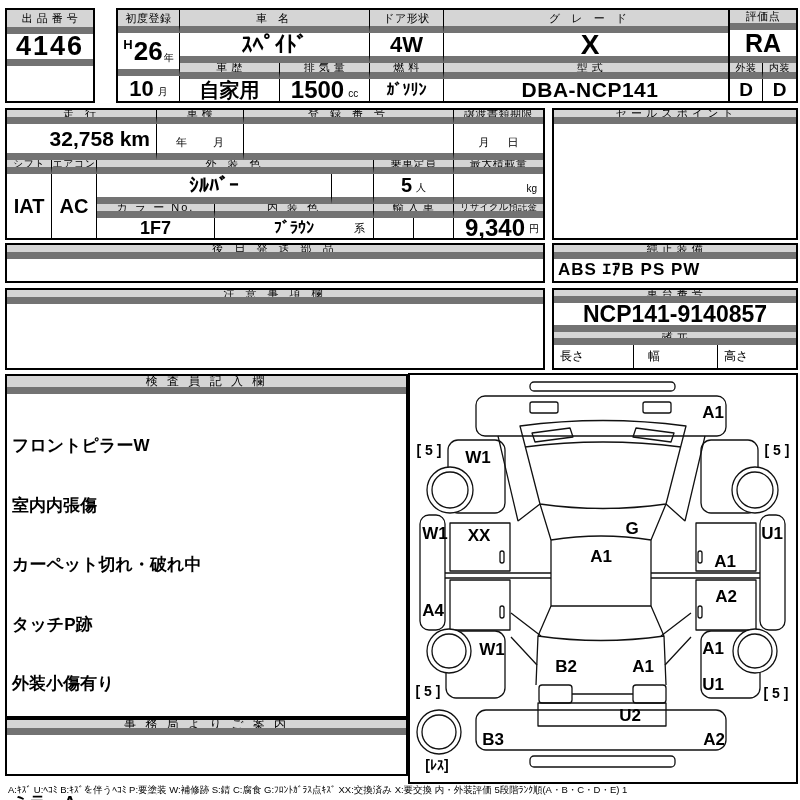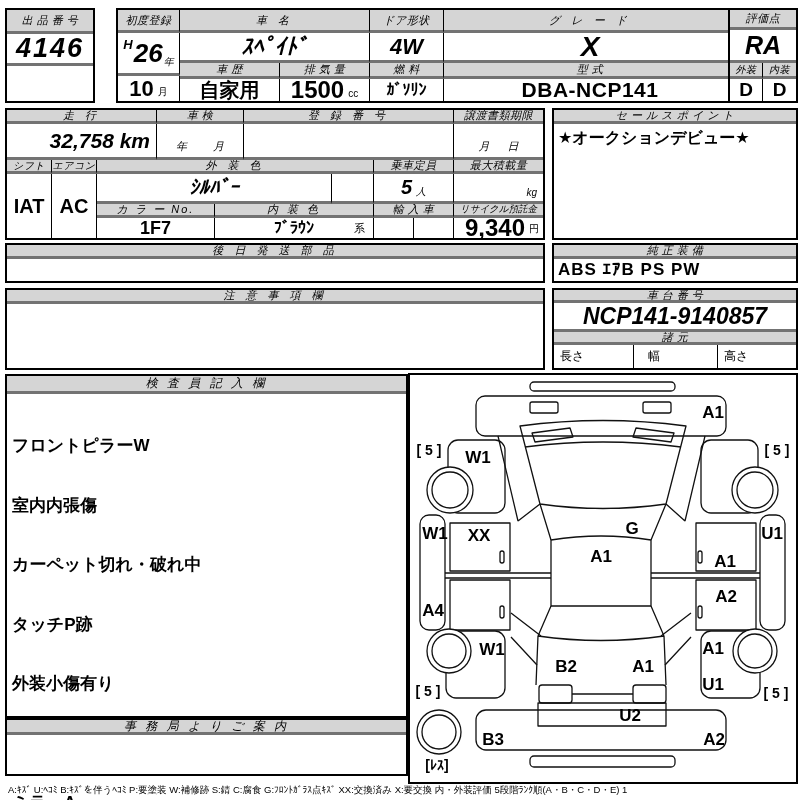--- a/index.html
+++ b/index.html
@@ -2,21 +2,21 @@
 <html><head>
 <meta charset="utf-8">
 <style>
   html,body{margin:0;padding:0;background:#fff;}
   #sheet{position:relative;width:800px;height:800px;background:#fff;overflow:hidden;
          font-family:"Liberation Sans","DejaVu Sans",sans-serif;color:#000;}
   .box{position:absolute;border:2px solid #000;box-sizing:border-box;background:#fff;}
   .c{position:absolute;box-sizing:border-box;display:flex;align-items:center;justify-content:center;overflow:hidden;}
   .hd{background:#d5d5d5;font-size:11px;letter-spacing:.5px;}
   .br{border-right:1px solid #000;}
-  .bb{border-bottom:3px solid #737373;font-style:italic;}
+  .bb{border-bottom:7px solid #737373;}
   .b{font-weight:bold;}
   .left{justify-content:flex-start;}
   .right{justify-content:flex-end;}
   .bot{align-items:flex-end;}
   .unit{font-size:10px;font-weight:normal;margin-left:4px;align-self:flex-end;padding-bottom:2px;}
   .note-line{font-size:17px;font-weight:bold;line-height:23.5px;white-space:nowrap;margin-top:36px;}
   #legend{position:absolute;left:8px;top:784px;width:790px;font-size:9.5px;white-space:nowrap;}
   svg .ln{fill:none;stroke:#111;stroke-width:1.3;stroke-linejoin:round;}
   svg .wh{fill:#fff;stroke:#111;stroke-width:1.3;}
   svg text{fill:#000;}
@@ -121,21 +121,20 @@
     <div class="c br" style="left:367px;top:108px;width:40px;height:20px;"></div>
     <div class="c br" style="left:407px;top:108px;width:40px;height:20px;"></div>
     <div class="c right" style="left:447px;top:108px;width:89px;height:20px;padding-right:4px;">
       <span class="b" style="font-size:24px;">9,340</span>
       <span class="unit">円</span>
     </div>
   </div>
 
   <div class="box" style="left:552px;top:108px;width:246px;height:132px;">
     <div class="c hd bb" style="left:0;top:0;width:242px;height:14px;">セ ー ル ス ポ イ ン ト</div>
-    <div class="b" style="position:absolute;left:4px;top:18px;font-size:16px;white-space:nowrap;">★オークションデビュー★</div>
   </div>
 
   <div class="box" style="left:5px;top:243px;width:540px;height:40px;">
     <div class="c hd bb" style="left:0;top:0;width:536px;height:14px;letter-spacing:4px;">後 日 発 送 部 品</div>
     <div class="c" style="left:0;top:14px;width:536px;height:22px;"></div>
   </div>
 
   <div class="box" style="left:552px;top:243px;width:246px;height:40px;">
     <div class="c hd bb" style="left:0;top:0;width:242px;height:14px;">純 正 装 備</div>
     <div class="c b left" style="left:0;top:14px;width:242px;height:22px;font-size:17px;padding-left:4px;letter-spacing:1px;">ABS ｴｱB PS PW</div>

